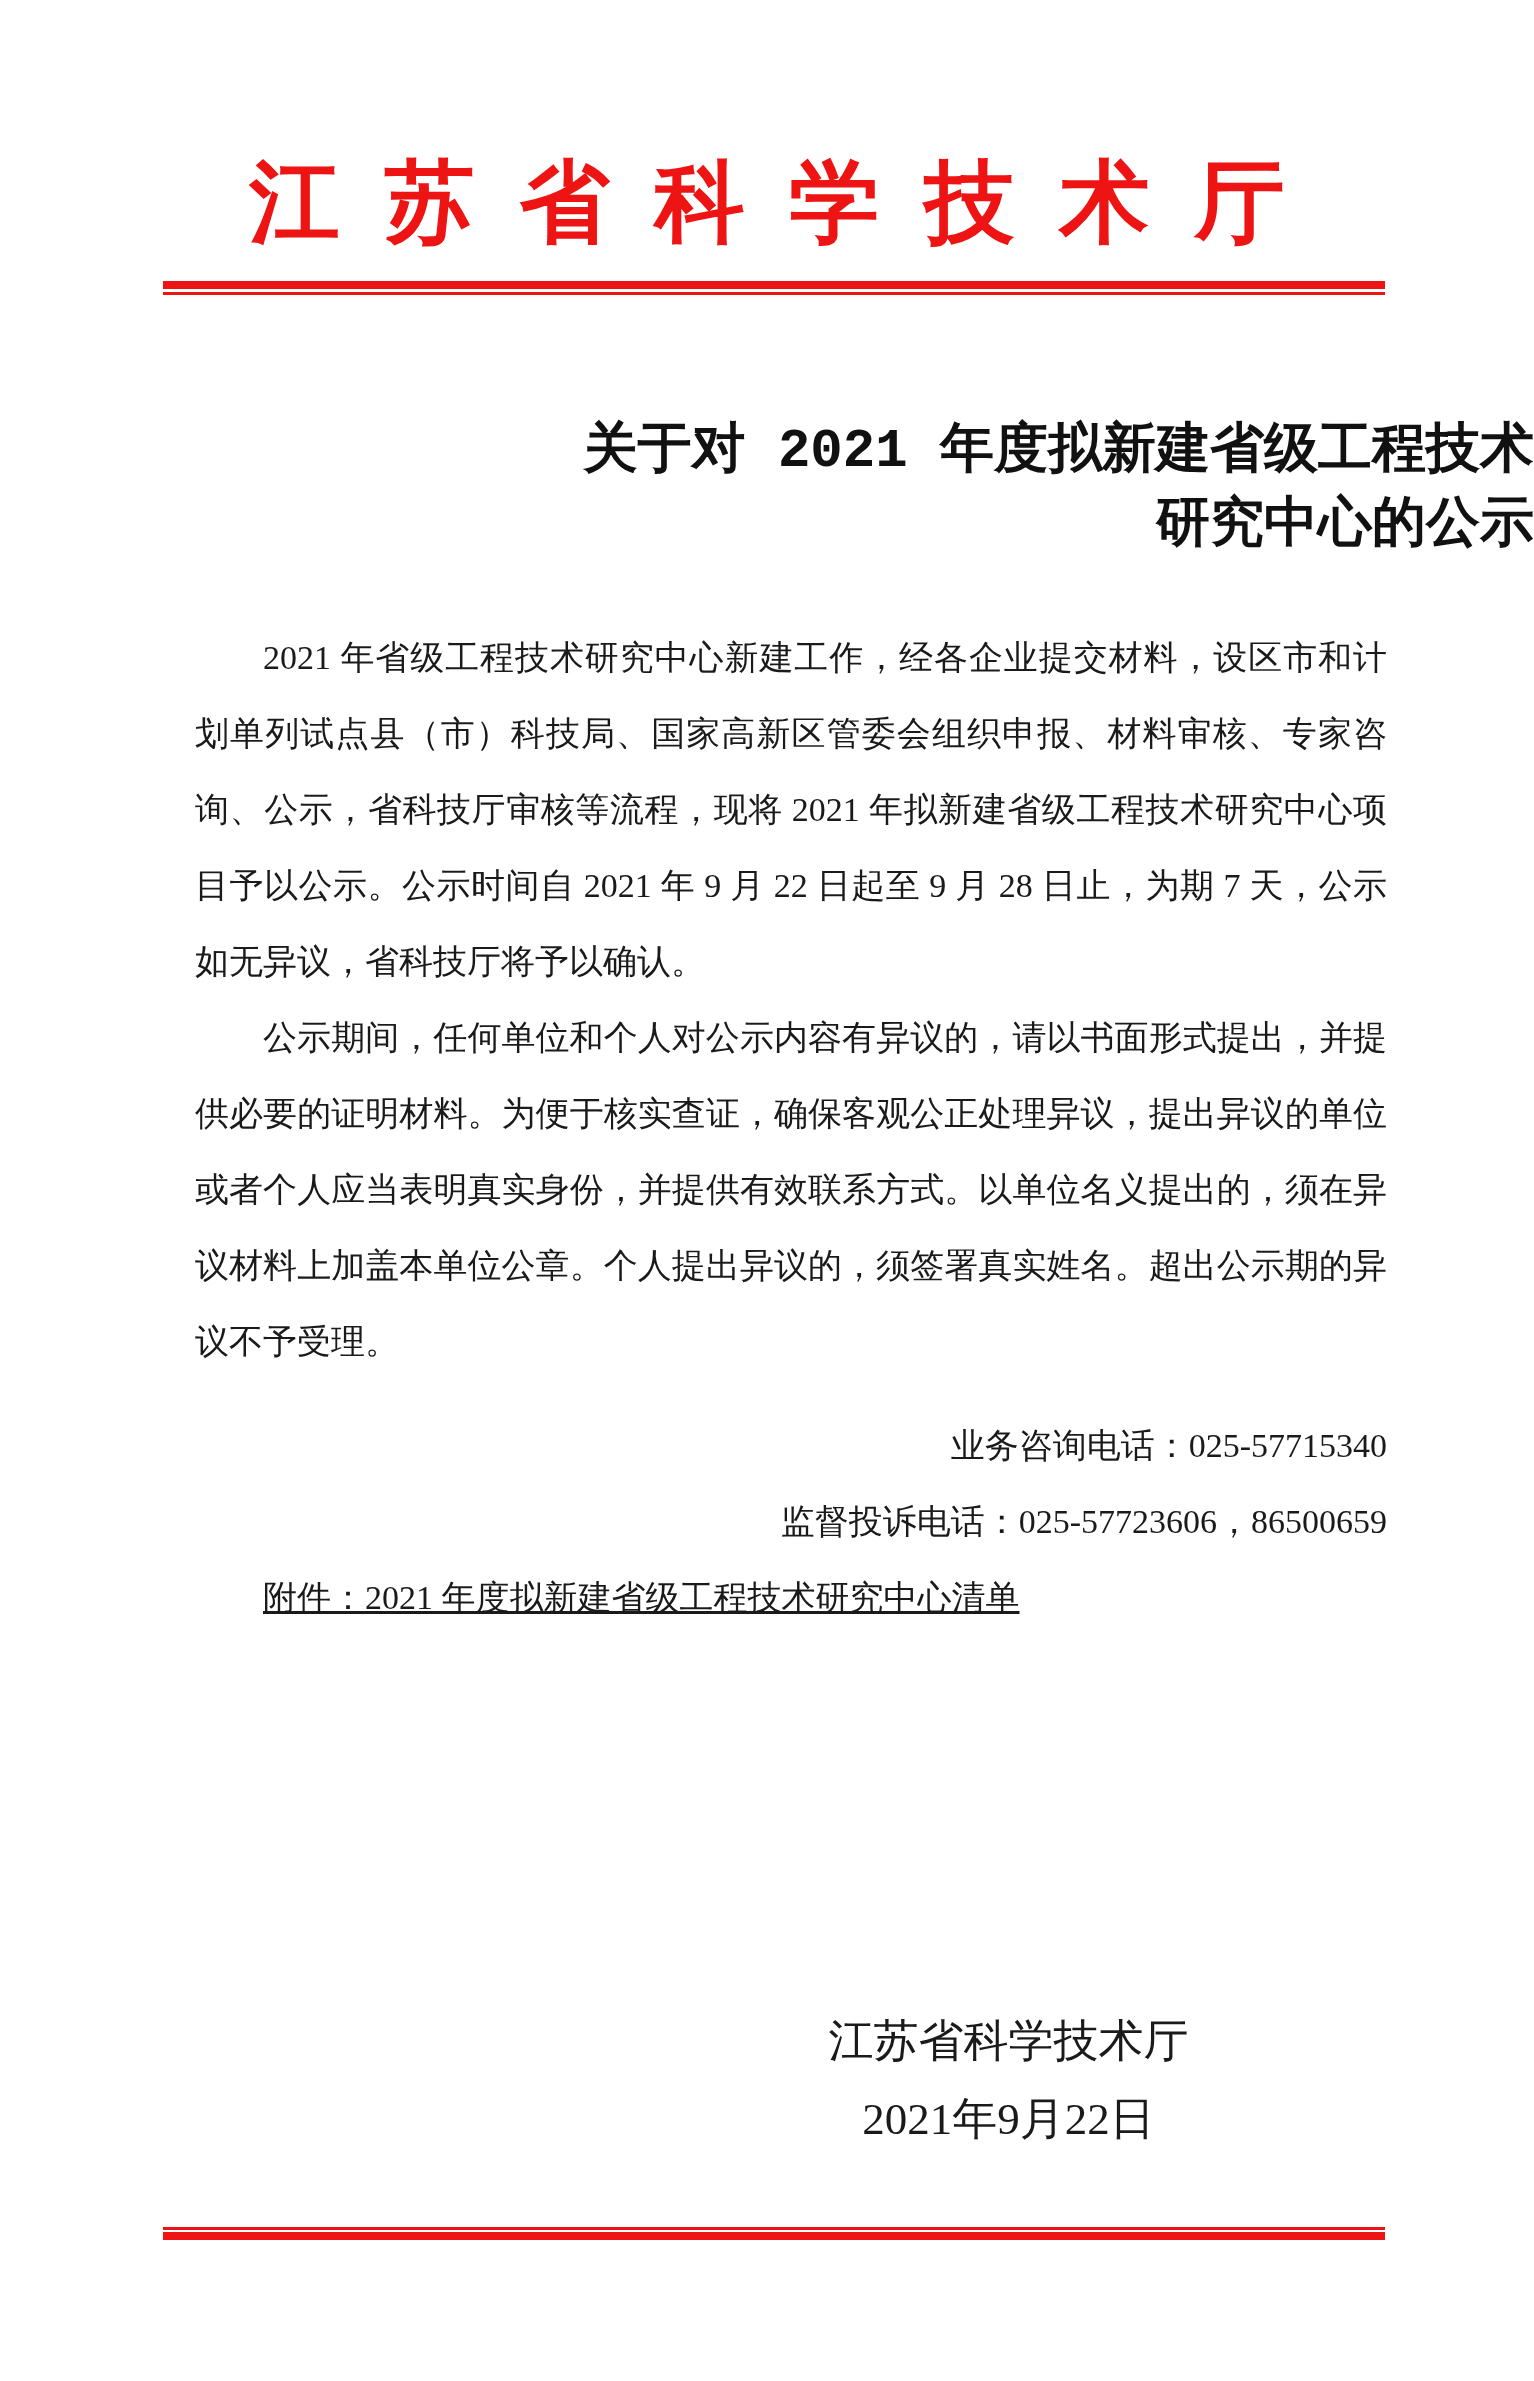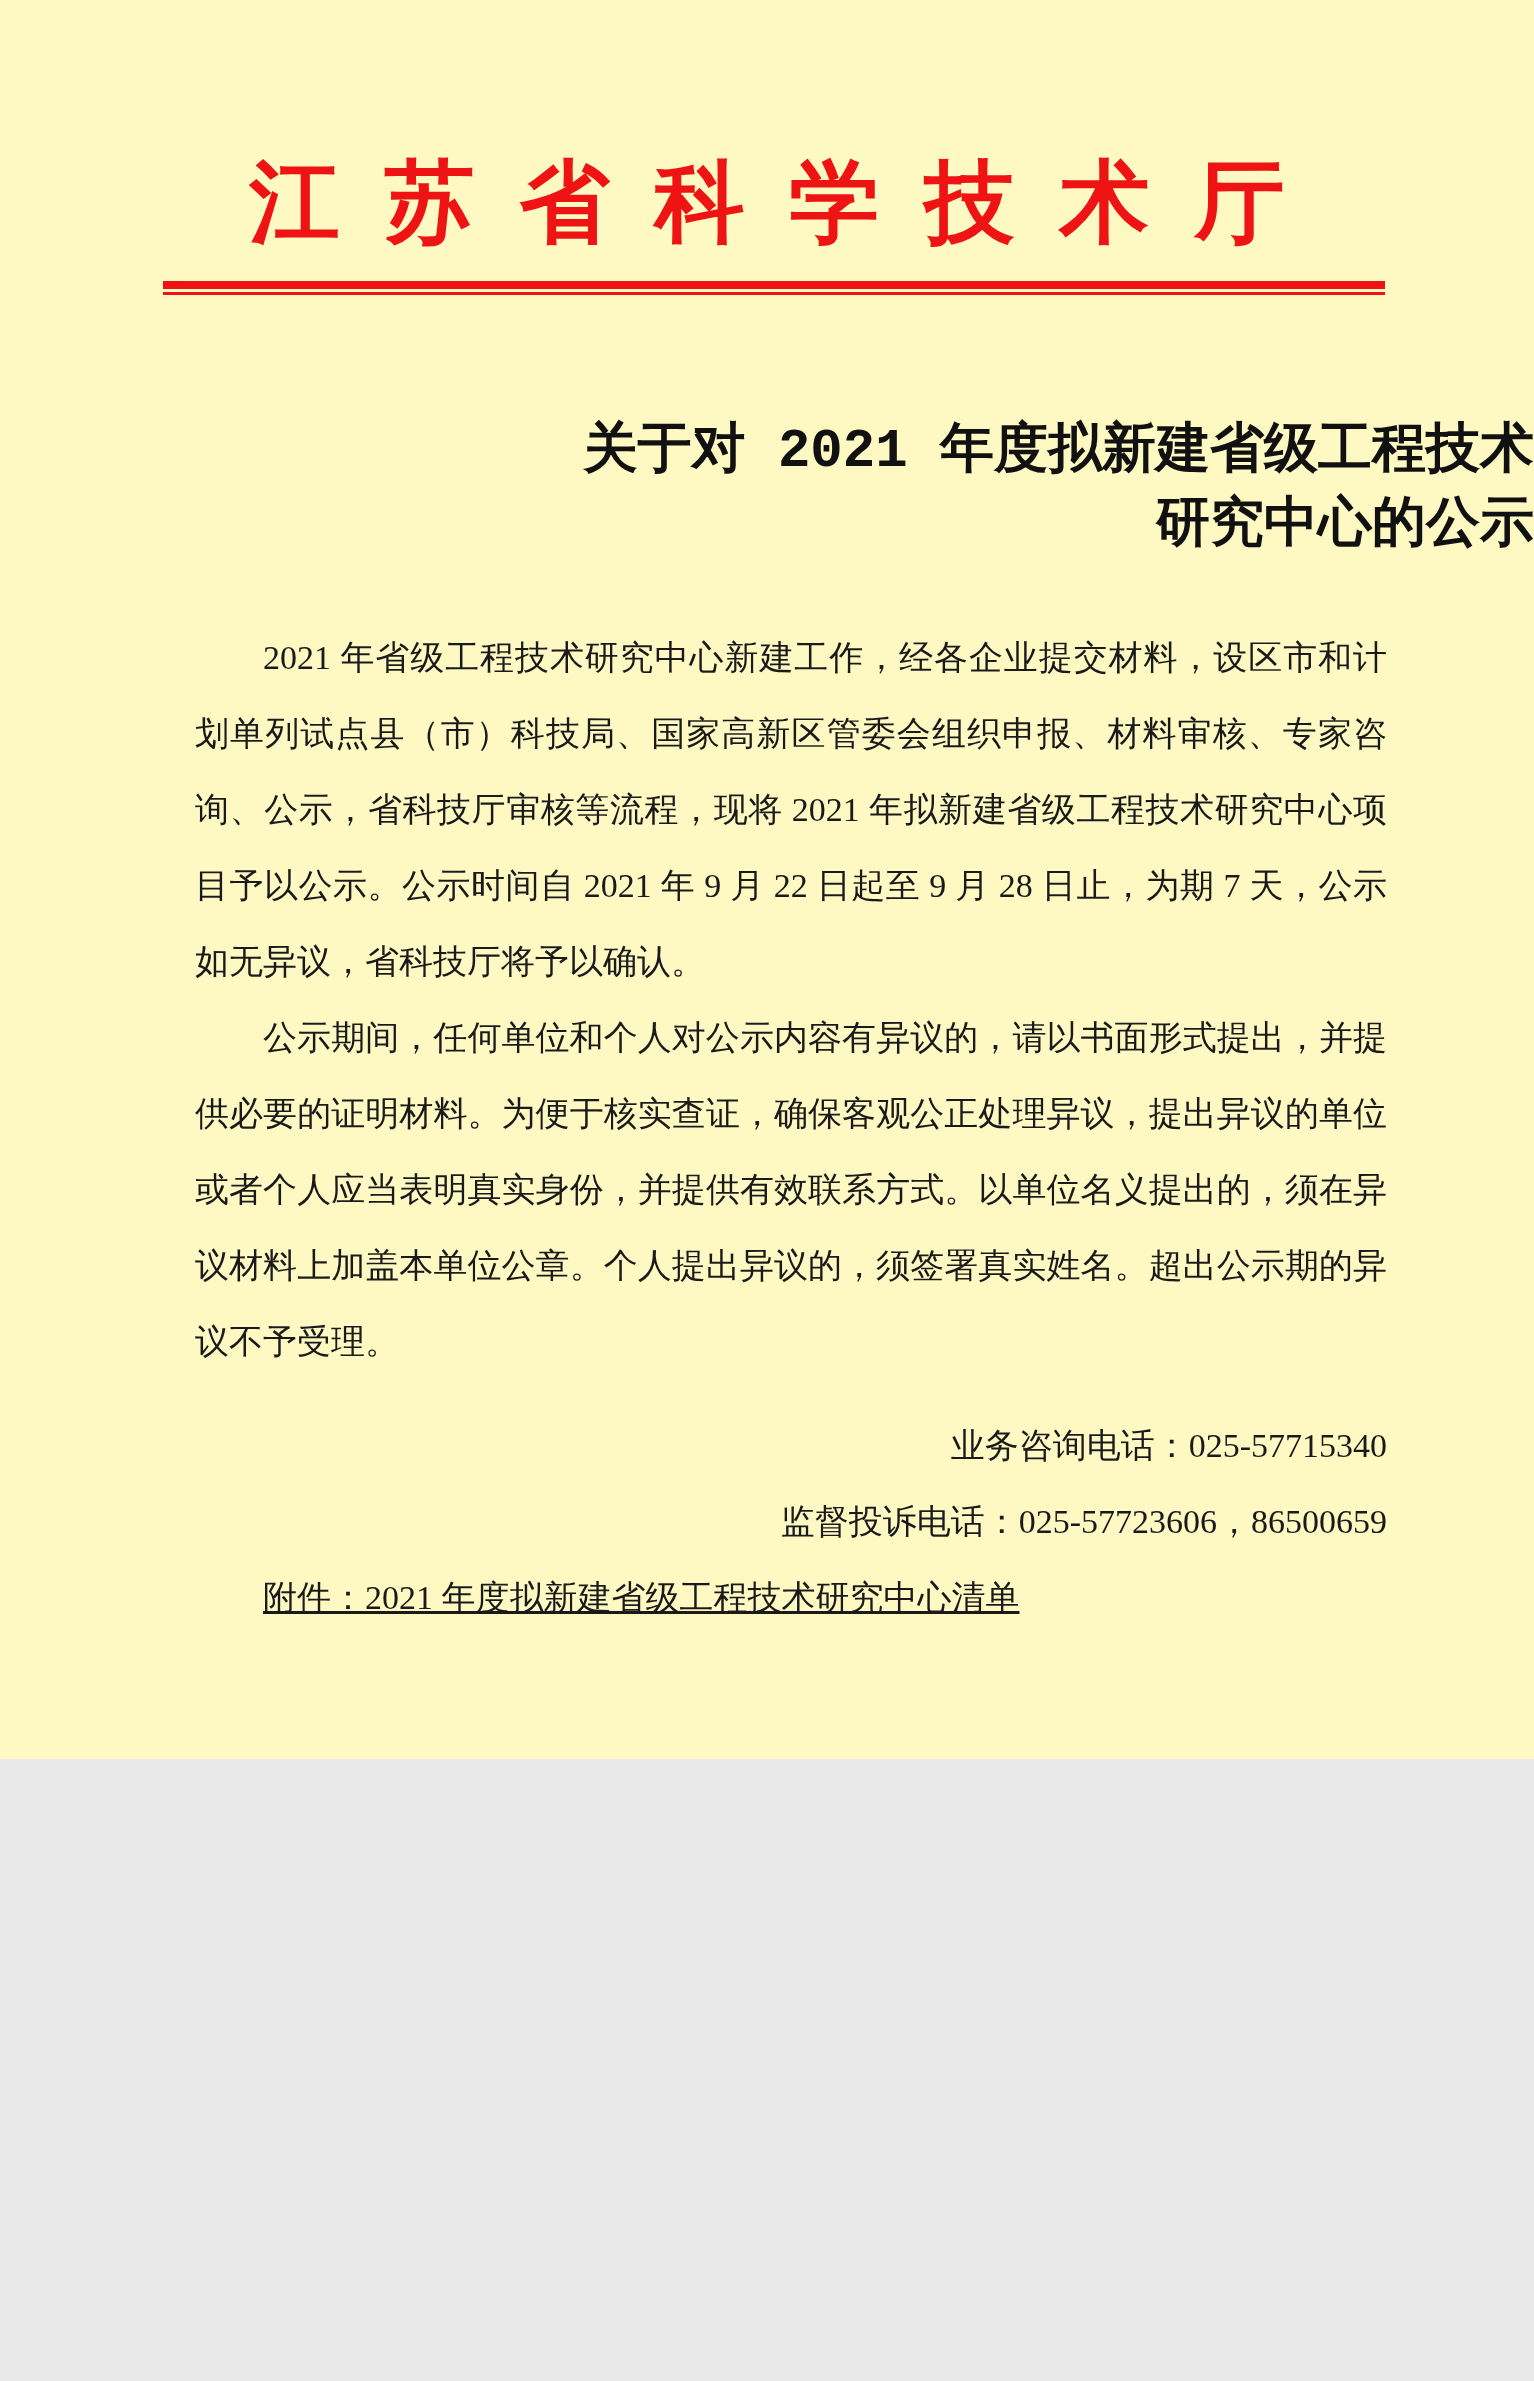--- a/index.html
+++ b/index.html
@@ -1,20 +1,20 @@
 <!DOCTYPE html>
 <html lang="zh" style="font-size:15px"><head>
 <meta charset="utf-8">
 <style>
   html,body{margin:0;padding:0;background:#e9e9e9;}
   .page{
     position:relative;
-    width:1534px;height:1759px;
+    width:1534px;height:2381px;
     margin:0 auto;
-    background:#fef9c3;
+    background:#ffffff;
     overflow:hidden;
     font-family:"Liberation Serif", serif;
     color:#1a1a1a;
   }
 
   
   .letterhead{
     position:absolute;top:151px;left:0;width:100%;
     text-align:center;
     font-family:"Liberation Sans", sans-serif;
@@ -87,20 +87,21 @@
     <div class="contact-block">
       <p>业务咨询电话：025-57715340</p>
       <p>监督投诉电话：025-57723606，86500659</p>
     </div>
 
     <p class="attachment-line">附件：2021 年度拟新建省级工程技术研究中心清单</p>
   </div>
 
   <div class="signature">
     <div>江苏省科学技术厅</div>
+    <div>2021年9月22日</div>
   </div>
 
   <div class="rule rule-bottom">
     <div class="bar-thin"></div>
     <div class="bar-thick"></div>
   </div>
 
 </div>
 
 

